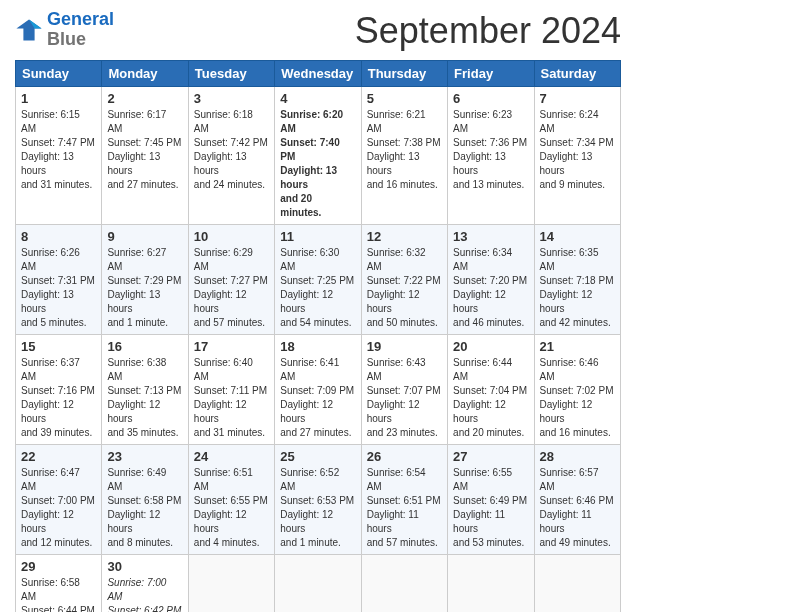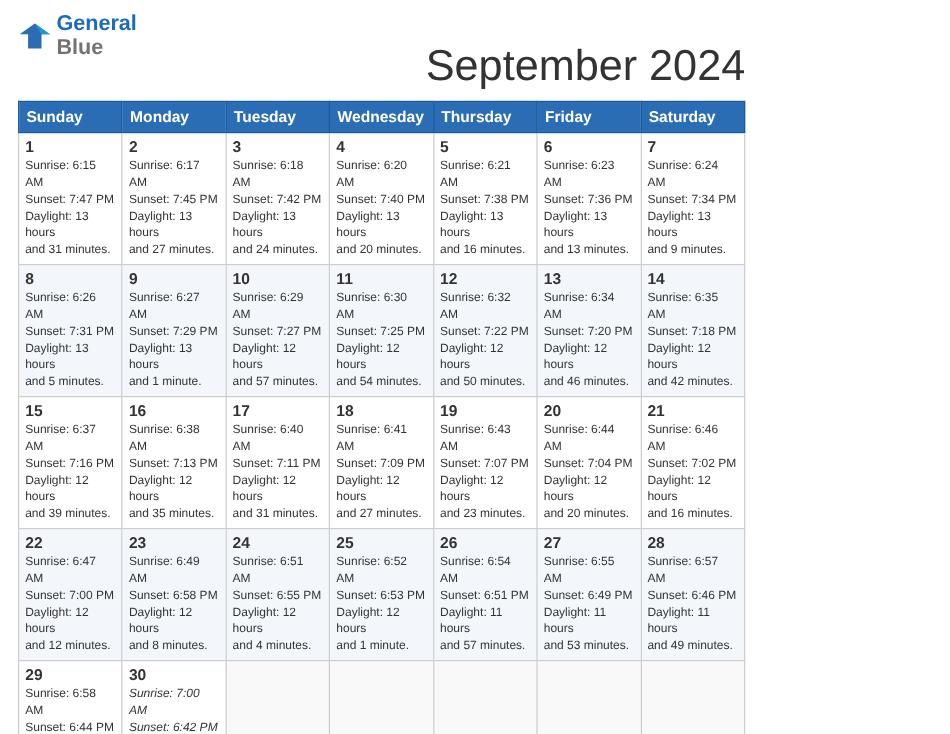--- a/index.html
+++ b/index.html
@@ -39,21 +39,20 @@
       width: 28px;
       height: 28px;
     }
     .title-block {
       text-align: right;
     }
     .month-title {
       font-size: 36px;
       font-weight: normal;
       color: #333;
-      margin-top: 24px;
     }
     .subtitle {
       font-size: 14px;
       color: #555;
     }
     .calendar {
       width: 100%;
       border-collapse: collapse;
       border: 1px solid #ccc;
     }
@@ -148,21 +147,21 @@
           </td>
           <td>
             <span class="day-num">3</span>
             <div class="day-info" style="white-space: pre-line;">Sunrise: 6:18 AM
 Sunset: 7:42 PM
 Daylight: 13 hours
 and 24 minutes.</div>
           </td>
           <td>
             <span class="day-num">4</span>
-            <div class="day-info" style="white-space: pre-line;">Sunrise: 6:20 AM
+            <div class="day-info" style="white-space: pre-line; font-weight: bold;">Sunrise: 6:20 AM
 Sunset: 7:40 PM
 Daylight: 13 hours
 and 20 minutes.</div>
           </td>
           <td>
             <span class="day-num">5</span>
             <div class="day-info" style="white-space: pre-line;">Sunrise: 6:21 AM
 Sunset: 7:38 PM
 Daylight: 13 hours
 and 16 minutes.</div>

